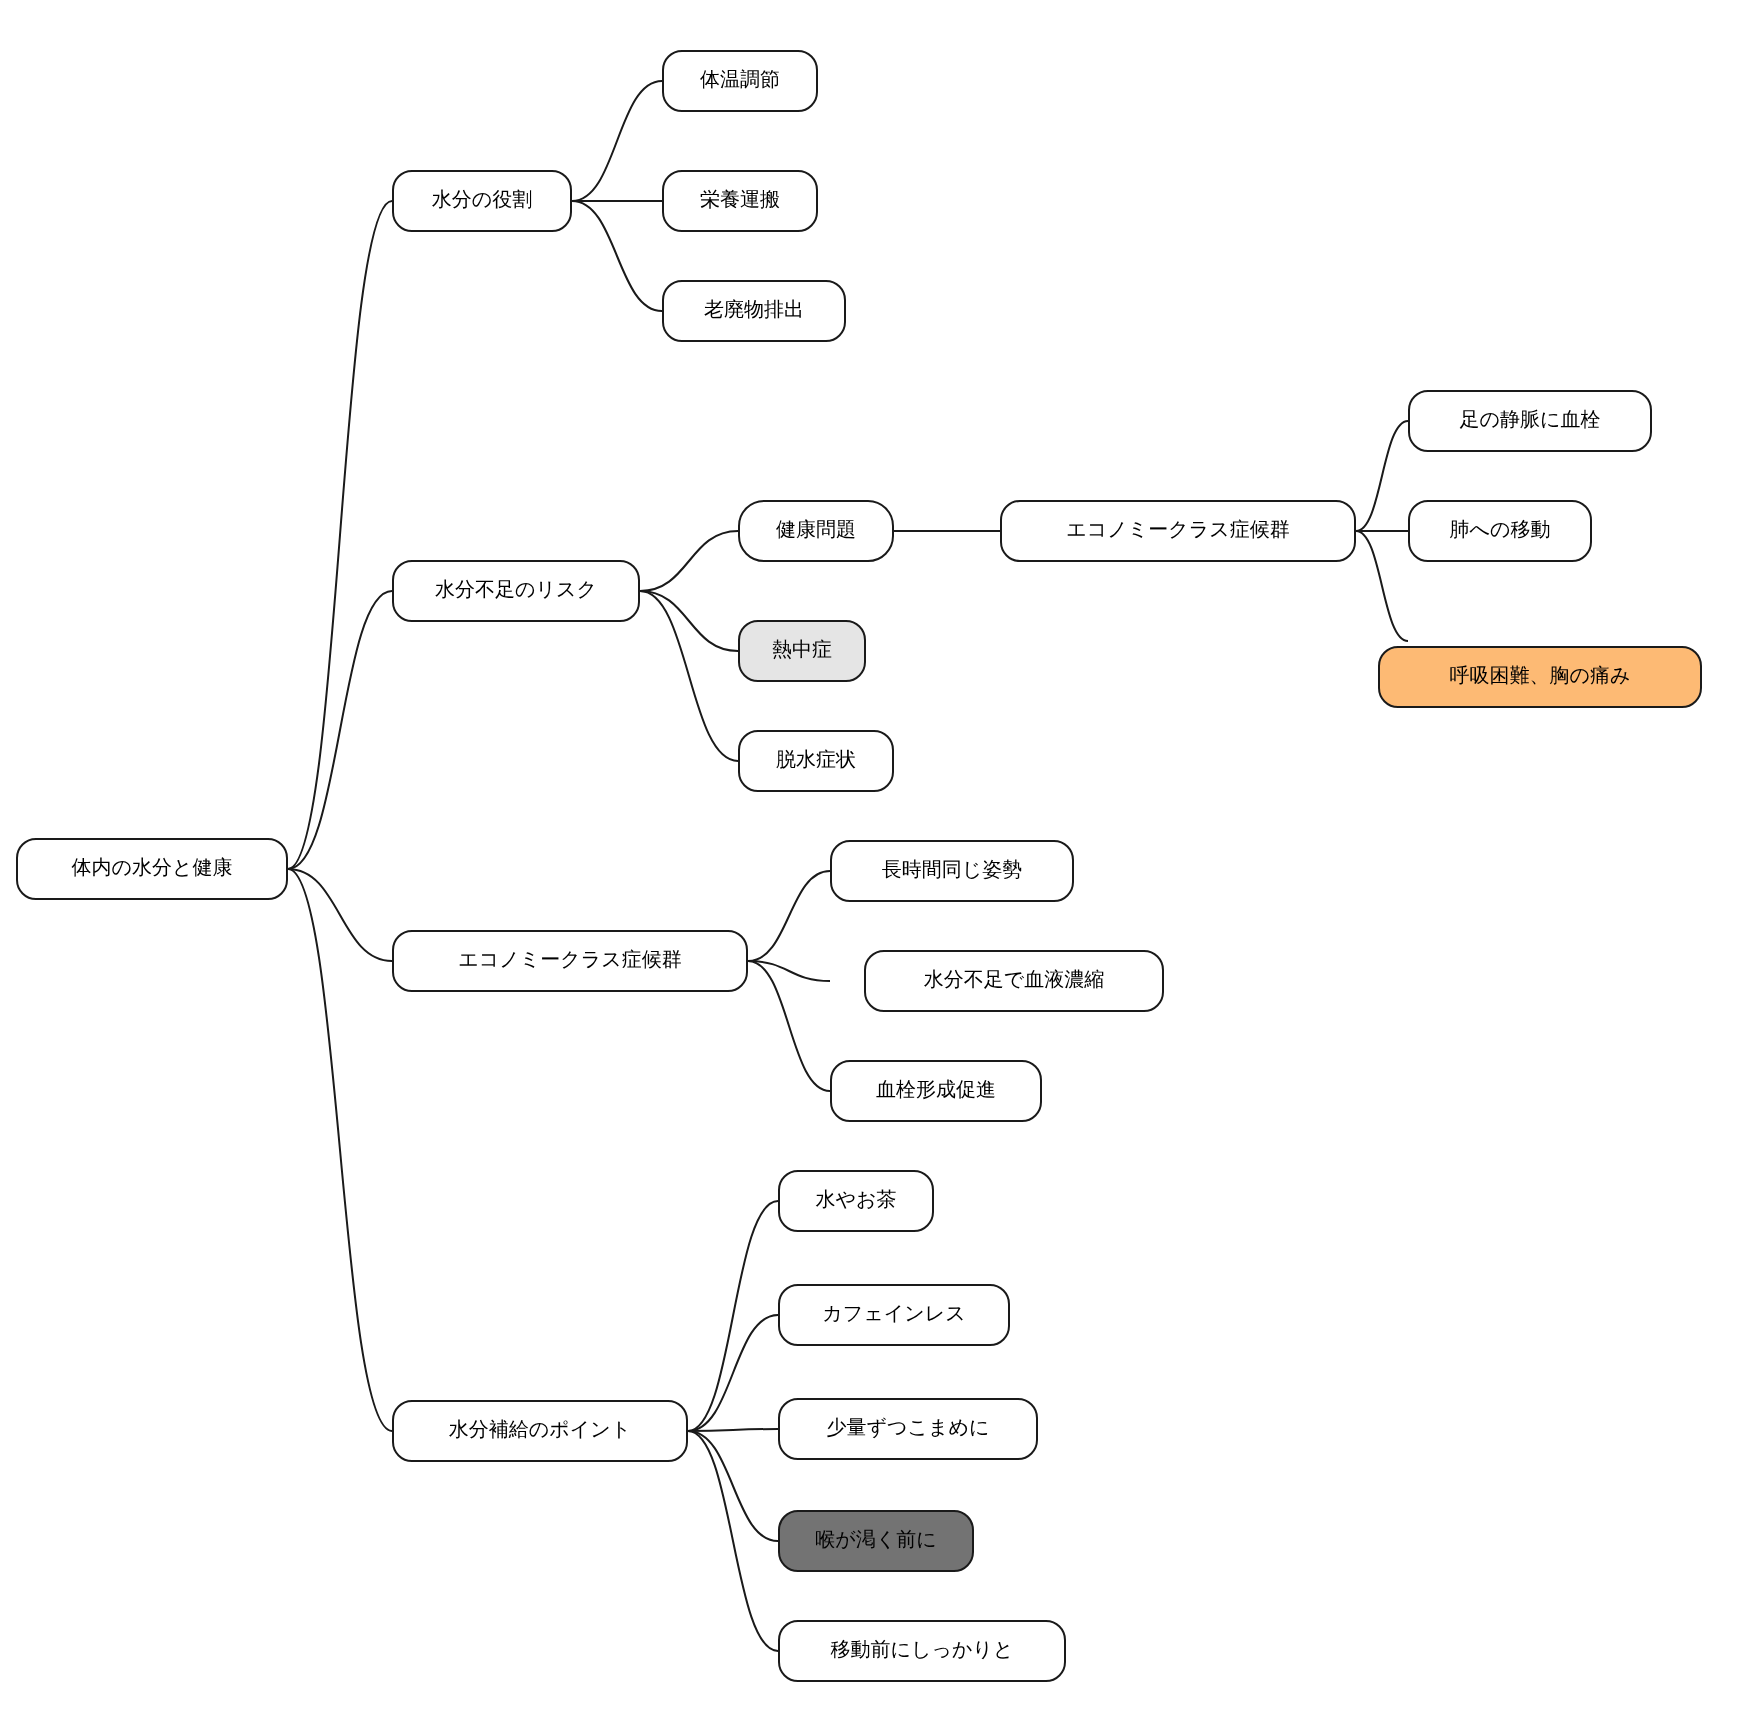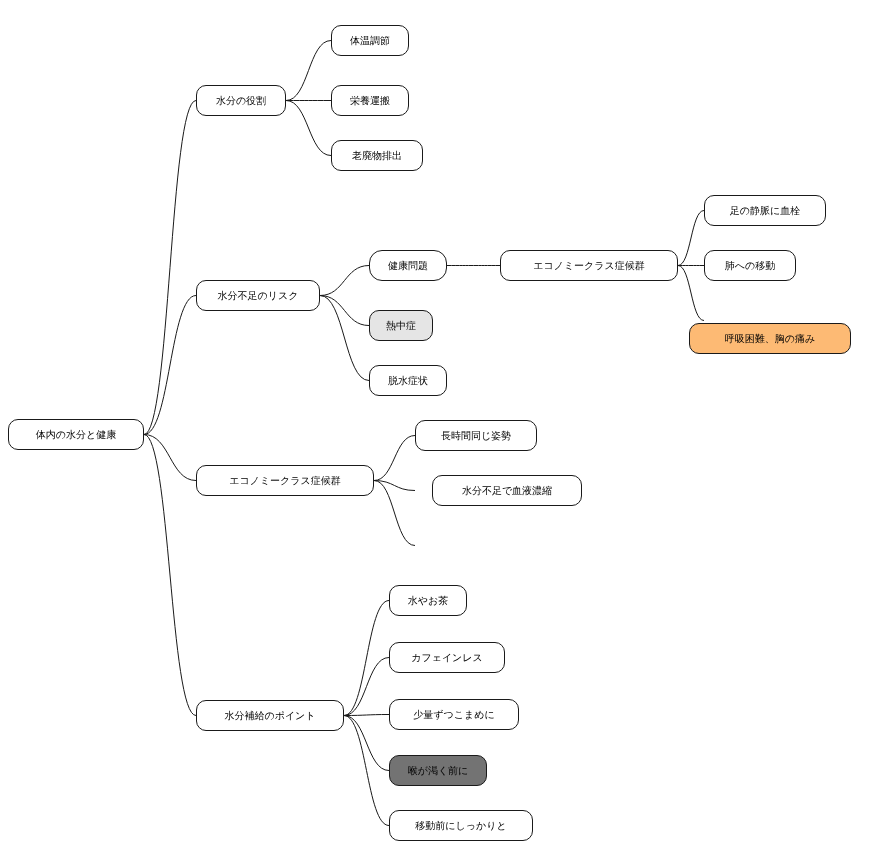--- a/index.html
+++ b/index.html
@@ -80,19 +80,20 @@
     <div class="node" style="left: 369px; top: 250px; width: 78px; height: 31px; background: rgb(255, 255, 255); border-color: rgb(26, 26, 26); border-radius: 13px;">健康問題</div>
     <div class="node" style="left: 500px; top: 250px; width: 178px; height: 31px; background: rgb(255, 255, 255); border-color: rgb(26, 26, 26);">エコノミークラス症候群</div>
     <div class="node" style="left: 704px; top: 195px; width: 122px; height: 31px; background: rgb(255, 255, 255); border-color: rgb(26, 26, 26);">足の静脈に血栓</div>
     <div class="node" style="left: 704px; top: 250px; width: 92px; height: 31px; background: rgb(255, 255, 255); border-color: rgb(26, 26, 26);">肺への移動</div>
     <div class="node" style="left: 689px; top: 305px; width: 162px; height: 31px; background: #fdba74; border-color: rgb(26, 26, 26); margin-top: 18px;">呼吸困難、胸の痛み</div>
     <div class="node" style="left: 369px; top: 310px; width: 64px; height: 31px; background: #e5e5e5; border-color: rgb(26, 26, 26);">熱中症</div>
     <div class="node" style="left: 369px; top: 365px; width: 78px; height: 31px; background: rgb(255, 255, 255); border-color: rgb(26, 26, 26);">脱水症状</div>
     <div class="node" style="left: 196px; top: 465px; width: 178px; height: 31px; background: rgb(255, 255, 255); border-color: rgb(26, 26, 26);">エコノミークラス症候群</div>
     <div class="node" style="left: 415px; top: 420px; width: 122px; height: 31px; background: rgb(255, 255, 255); border-color: rgb(26, 26, 26);">長時間同じ姿勢</div>
     <div class="node" style="left: 432px; top: 475px; width: 150px; height: 31px; background: rgb(255, 255, 255); border-color: rgb(26, 26, 26);">水分不足で血液濃縮</div>
+    <div class="node" style="left: 415px; top: 530px; width: 106px; height: 31px; background: rgb(255, 255, 255); border-color: rgb(26, 26, 26);">血栓形成促進</div>
     <div class="node" style="left: 196px; top: 700px; width: 148px; height: 31px; background: rgb(255, 255, 255); border-color: rgb(26, 26, 26);">水分補給のポイント</div>
     <div class="node" style="left: 389px; top: 585px; width: 78px; height: 31px; background: rgb(255, 255, 255); border-color: rgb(26, 26, 26);">水やお茶</div>
     <div class="node" style="left: 389px; top: 642px; width: 116px; height: 31px; background: rgb(255, 255, 255); border-color: rgb(26, 26, 26);">カフェインレス</div>
     <div class="node" style="left: 389px; top: 699px; width: 130px; height: 31px; background: rgb(255, 255, 255); border-color: rgb(26, 26, 26);">少量ずつこまめに</div>
     <div class="node" style="left: 389px; top: 755px; width: 98px; height: 31px; background: #737373; border-color: rgb(26, 26, 26);">喉が渇く前に</div>
     <div class="node" style="left: 389px; top: 810px; width: 144px; height: 31px; background: rgb(255, 255, 255); border-color: rgb(26, 26, 26);">移動前にしっかりと</div>
   </div>
 
 </body></html>

